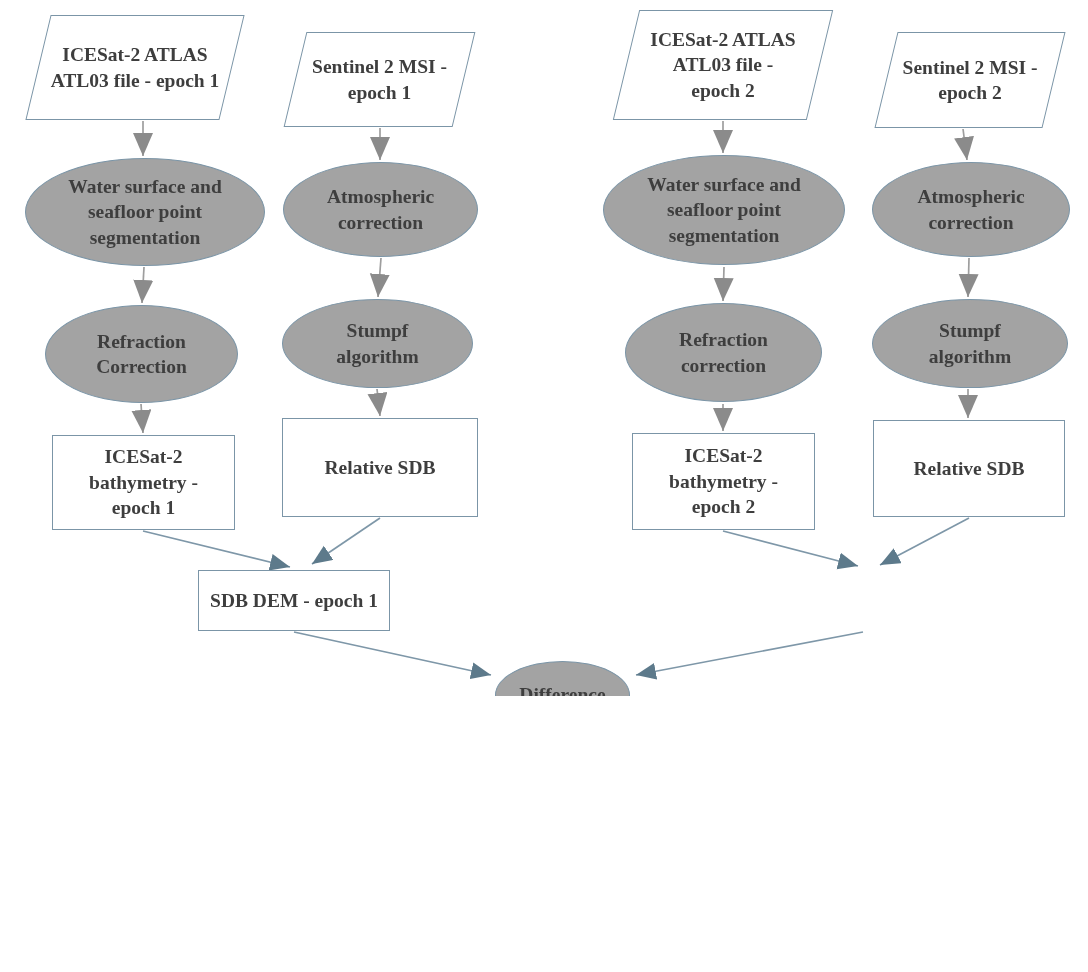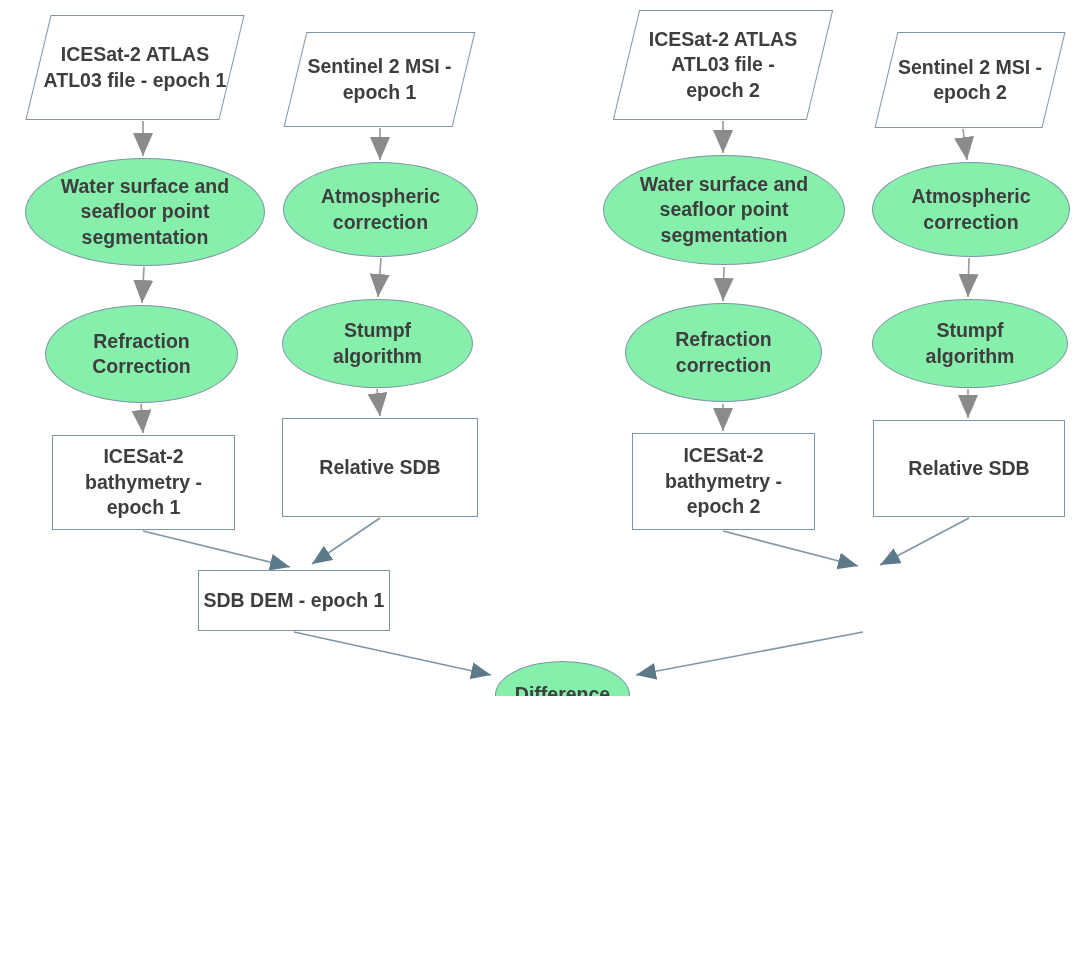--- a/index.html
+++ b/index.html
@@ -9,42 +9,42 @@
     --flow-arrow:#8b8b8b;
     --merge-line:#7e97a8;
     --merge-arrow:#5d7a8b;
     --bg:#ffffff;
   }
   html,body{margin:0;padding:0;background:var(--bg);}
   #canvas{
     position:relative;
     width:1088px;height:696px;
     background:var(--bg);
-    font-family:Liberation Sans, sans-serif;
+    font-family:Liberation Serif, serif;
     overflow:hidden;
   }
   .node{
     position:absolute;
     display:flex;align-items:center;justify-content:center;
     box-sizing:border-box;
   }
   .node .label{
     color:var(--text);
     font-weight:bold;
     font-size:19.5px;
     line-height:1.3;
     text-align:center;
     white-space:pre-line;
     position:relative;
     z-index:2;
   }
   .ellipse{
     border:1.7px solid var(--shape-border);
     border-radius:50%;
-    background:#86efac;
+    background:#a3a3a3;
   }
   .rect{
     border:1.7px solid var(--shape-border);
     background:#fff;
   }
   .para .para-bg{
     position:absolute;
     top:0;bottom:0;left:13px;right:13px;
     border:1.7px solid var(--shape-border);
     background:#fff;

